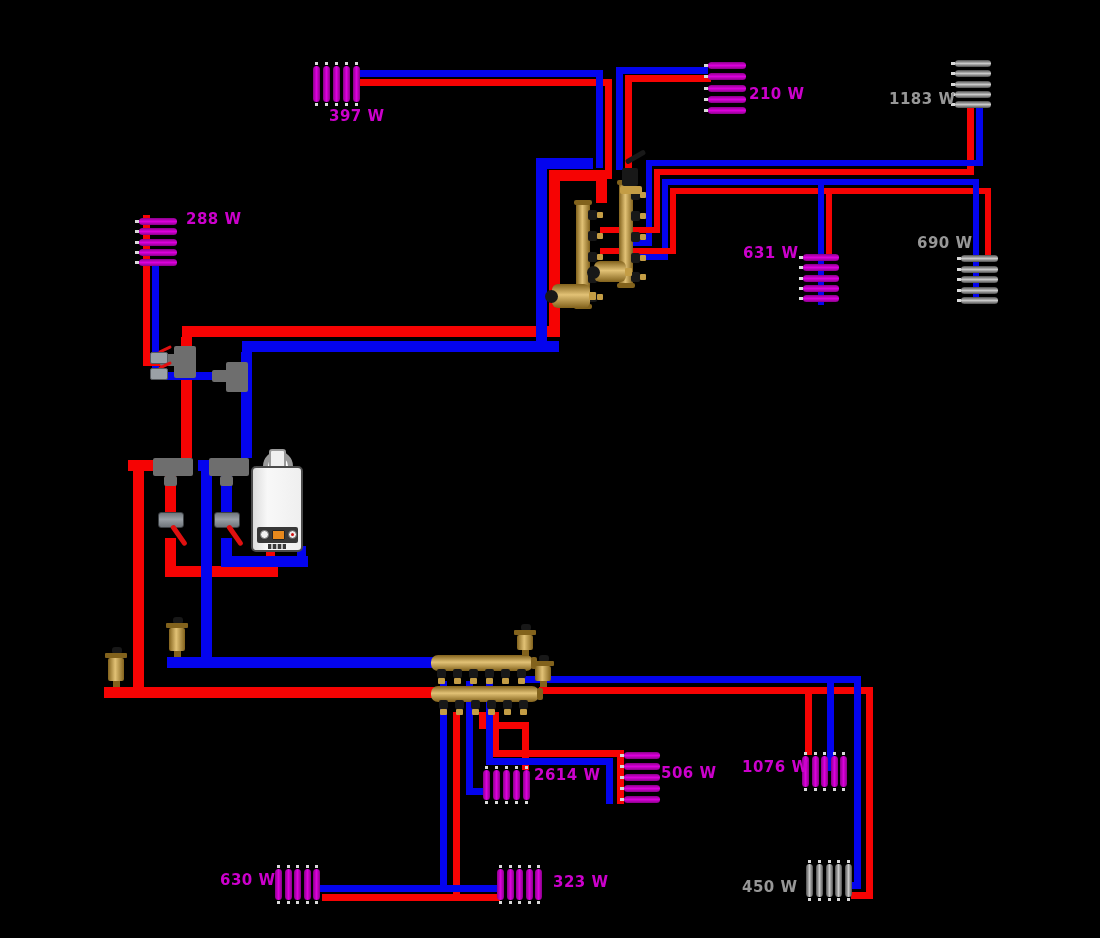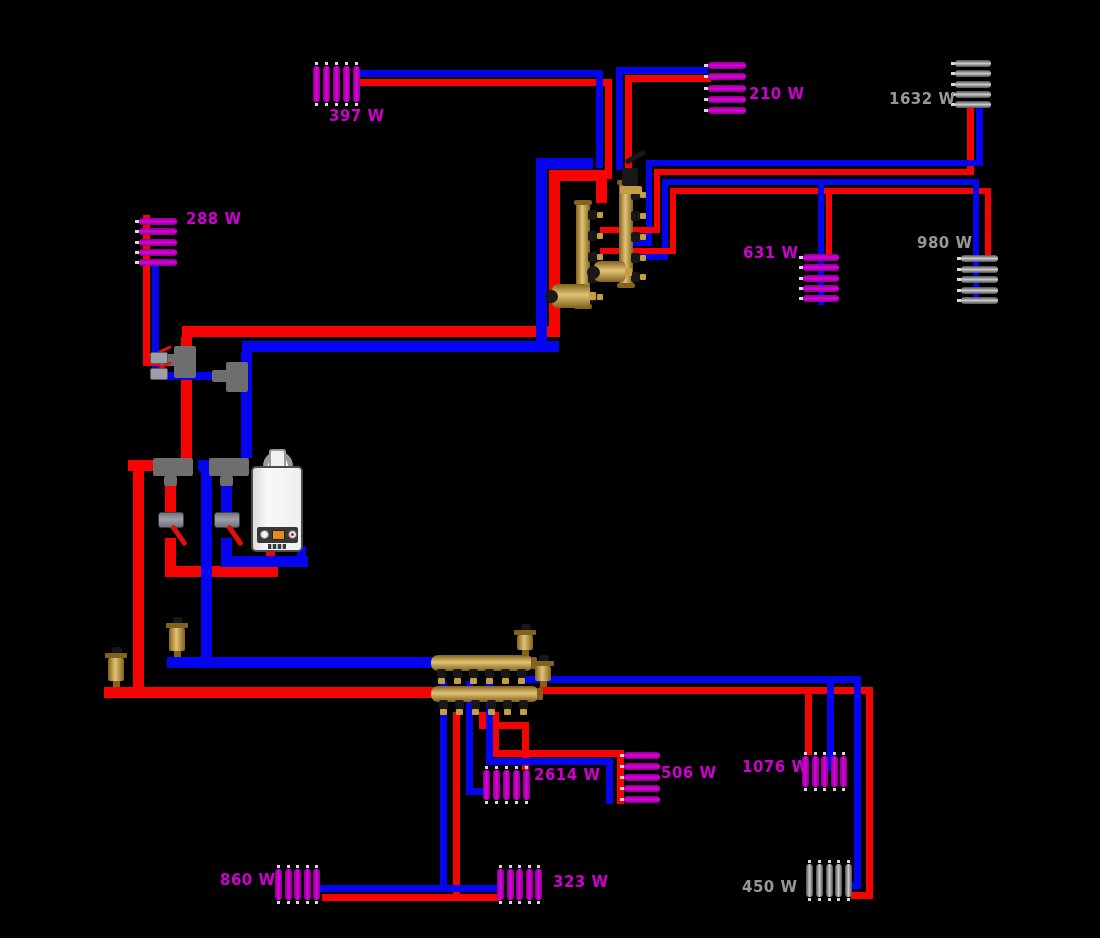--- a/index.html
+++ b/index.html
@@ -229,21 +229,21 @@
       <div class="abs" style="left: 0px; top: 2px; width: 4px; height: 3px; background: rgb(216, 216, 216);"></div>
       <div class="abs" style="left: 4px; top: 10.25px; width: 36px; height: 7px; background: linear-gradient(rgb(78, 78, 78), rgb(200, 200, 200) 50%, rgb(78, 78, 78)); border-radius: 4px;"></div>
       <div class="abs" style="left: 0px; top: 12.25px; width: 4px; height: 3px; background: rgb(216, 216, 216);"></div>
       <div class="abs" style="left: 4px; top: 20.5px; width: 36px; height: 7px; background: linear-gradient(rgb(78, 78, 78), rgb(200, 200, 200) 50%, rgb(78, 78, 78)); border-radius: 4px;"></div>
       <div class="abs" style="left: 0px; top: 22.5px; width: 4px; height: 3px; background: rgb(216, 216, 216);"></div>
       <div class="abs" style="left: 4px; top: 30.75px; width: 36px; height: 7px; background: linear-gradient(rgb(78, 78, 78), rgb(200, 200, 200) 50%, rgb(78, 78, 78)); border-radius: 4px;"></div>
       <div class="abs" style="left: 0px; top: 32.75px; width: 4px; height: 3px; background: rgb(216, 216, 216);"></div>
       <div class="abs" style="left: 4px; top: 41px; width: 36px; height: 7px; background: linear-gradient(rgb(78, 78, 78), rgb(200, 200, 200) 50%, rgb(78, 78, 78)); border-radius: 4px;"></div>
       <div class="abs" style="left: 0px; top: 43px; width: 4px; height: 3px; background: rgb(216, 216, 216);"></div>
     </div>
-    <div class="abs" style="left: 889px; top: 90px; color: rgb(151, 151, 151); font: bold 15px &quot;DejaVu Sans&quot;, sans-serif; white-space: nowrap; letter-spacing: 0.5px;">1632 W</div>
+    <div class="abs" style="left: 889px; top: 90px; color: rgb(151, 151, 151); font: bold 15px &quot;DejaVu Sans&quot;, sans-serif; white-space: nowrap; letter-spacing: 0.5px;">1183 W</div>
     <div class="abs" style="left: 135px; top: 218px; width: 42px; height: 48px;">
       <div class="abs" style="left: 4px; top: 0px; width: 38px; height: 7px; background: linear-gradient(rgb(138, 0, 138), rgb(221, 0, 221) 50%, rgb(138, 0, 138)); border-radius: 4px;"></div>
       <div class="abs" style="left: 0px; top: 2px; width: 4px; height: 3px; background: rgb(216, 216, 216);"></div>
       <div class="abs" style="left: 4px; top: 10.25px; width: 38px; height: 7px; background: linear-gradient(rgb(138, 0, 138), rgb(221, 0, 221) 50%, rgb(138, 0, 138)); border-radius: 4px;"></div>
       <div class="abs" style="left: 0px; top: 12.25px; width: 4px; height: 3px; background: rgb(216, 216, 216);"></div>
       <div class="abs" style="left: 4px; top: 20.5px; width: 38px; height: 7px; background: linear-gradient(rgb(138, 0, 138), rgb(221, 0, 221) 50%, rgb(138, 0, 138)); border-radius: 4px;"></div>
       <div class="abs" style="left: 0px; top: 22.5px; width: 4px; height: 3px; background: rgb(216, 216, 216);"></div>
       <div class="abs" style="left: 4px; top: 30.75px; width: 38px; height: 7px; background: linear-gradient(rgb(138, 0, 138), rgb(221, 0, 221) 50%, rgb(138, 0, 138)); border-radius: 4px;"></div>
       <div class="abs" style="left: 0px; top: 32.75px; width: 4px; height: 3px; background: rgb(216, 216, 216);"></div>
       <div class="abs" style="left: 4px; top: 41px; width: 38px; height: 7px; background: linear-gradient(rgb(138, 0, 138), rgb(221, 0, 221) 50%, rgb(138, 0, 138)); border-radius: 4px;"></div>
@@ -268,21 +268,21 @@
       <div class="abs" style="left: 0px; top: 2px; width: 4px; height: 3px; background: rgb(216, 216, 216);"></div>
       <div class="abs" style="left: 4px; top: 10.5px; width: 37px; height: 7px; background: linear-gradient(rgb(78, 78, 78), rgb(200, 200, 200) 50%, rgb(78, 78, 78)); border-radius: 4px;"></div>
       <div class="abs" style="left: 0px; top: 12.5px; width: 4px; height: 3px; background: rgb(216, 216, 216);"></div>
       <div class="abs" style="left: 4px; top: 21px; width: 37px; height: 7px; background: linear-gradient(rgb(78, 78, 78), rgb(200, 200, 200) 50%, rgb(78, 78, 78)); border-radius: 4px;"></div>
       <div class="abs" style="left: 0px; top: 23px; width: 4px; height: 3px; background: rgb(216, 216, 216);"></div>
       <div class="abs" style="left: 4px; top: 31.5px; width: 37px; height: 7px; background: linear-gradient(rgb(78, 78, 78), rgb(200, 200, 200) 50%, rgb(78, 78, 78)); border-radius: 4px;"></div>
       <div class="abs" style="left: 0px; top: 33.5px; width: 4px; height: 3px; background: rgb(216, 216, 216);"></div>
       <div class="abs" style="left: 4px; top: 42px; width: 37px; height: 7px; background: linear-gradient(rgb(78, 78, 78), rgb(200, 200, 200) 50%, rgb(78, 78, 78)); border-radius: 4px;"></div>
       <div class="abs" style="left: 0px; top: 44px; width: 4px; height: 3px; background: rgb(216, 216, 216);"></div>
     </div>
-    <div class="abs" style="left: 917px; top: 234px; color: rgb(151, 151, 151); font: bold 15px &quot;DejaVu Sans&quot;, sans-serif; white-space: nowrap; letter-spacing: 0.5px;">980 W</div>
+    <div class="abs" style="left: 917px; top: 234px; color: rgb(151, 151, 151); font: bold 15px &quot;DejaVu Sans&quot;, sans-serif; white-space: nowrap; letter-spacing: 0.5px;">690 W</div>
     <div class="abs" style="left: 483px; top: 766px; width: 47px; height: 38px;">
       <div class="abs" style="left: 0px; top: 4px; width: 7px; height: 30px; background: linear-gradient(90deg, rgb(138, 0, 138), rgb(221, 0, 221) 50%, rgb(138, 0, 138)); border-radius: 4px;"></div>
       <div class="abs" style="left: 2px; top: 0px; width: 3px; height: 3px; background: rgb(216, 216, 216);"></div>
       <div class="abs" style="left: 2px; top: 35px; width: 3px; height: 3px; background: rgb(216, 216, 216);"></div>
       <div class="abs" style="left: 10px; top: 4px; width: 7px; height: 30px; background: linear-gradient(90deg, rgb(138, 0, 138), rgb(221, 0, 221) 50%, rgb(138, 0, 138)); border-radius: 4px;"></div>
       <div class="abs" style="left: 12px; top: 0px; width: 3px; height: 3px; background: rgb(216, 216, 216);"></div>
       <div class="abs" style="left: 12px; top: 35px; width: 3px; height: 3px; background: rgb(216, 216, 216);"></div>
       <div class="abs" style="left: 20px; top: 4px; width: 7px; height: 30px; background: linear-gradient(90deg, rgb(138, 0, 138), rgb(221, 0, 221) 50%, rgb(138, 0, 138)); border-radius: 4px;"></div>
       <div class="abs" style="left: 22px; top: 0px; width: 3px; height: 3px; background: rgb(216, 216, 216);"></div>
       <div class="abs" style="left: 22px; top: 35px; width: 3px; height: 3px; background: rgb(216, 216, 216);"></div>
@@ -353,21 +353,21 @@
       <div class="abs" style="left: 19px; top: 4px; width: 7px; height: 31px; background: linear-gradient(90deg, rgb(138, 0, 138), rgb(221, 0, 221) 50%, rgb(138, 0, 138)); border-radius: 4px;"></div>
       <div class="abs" style="left: 21px; top: 0px; width: 3px; height: 3px; background: rgb(216, 216, 216);"></div>
       <div class="abs" style="left: 21px; top: 36px; width: 3px; height: 3px; background: rgb(216, 216, 216);"></div>
       <div class="abs" style="left: 28.5px; top: 4px; width: 7px; height: 31px; background: linear-gradient(90deg, rgb(138, 0, 138), rgb(221, 0, 221) 50%, rgb(138, 0, 138)); border-radius: 4px;"></div>
       <div class="abs" style="left: 30.5px; top: 0px; width: 3px; height: 3px; background: rgb(216, 216, 216);"></div>
       <div class="abs" style="left: 30.5px; top: 36px; width: 3px; height: 3px; background: rgb(216, 216, 216);"></div>
       <div class="abs" style="left: 38px; top: 4px; width: 7px; height: 31px; background: linear-gradient(90deg, rgb(138, 0, 138), rgb(221, 0, 221) 50%, rgb(138, 0, 138)); border-radius: 4px;"></div>
       <div class="abs" style="left: 40px; top: 0px; width: 3px; height: 3px; background: rgb(216, 216, 216);"></div>
       <div class="abs" style="left: 40px; top: 36px; width: 3px; height: 3px; background: rgb(216, 216, 216);"></div>
     </div>
-    <div class="abs" style="left: 220px; top: 871px; color: rgb(204, 0, 204); font: bold 15px &quot;DejaVu Sans&quot;, sans-serif; white-space: nowrap; letter-spacing: 0.5px;">860 W</div>
+    <div class="abs" style="left: 220px; top: 871px; color: rgb(204, 0, 204); font: bold 15px &quot;DejaVu Sans&quot;, sans-serif; white-space: nowrap; letter-spacing: 0.5px;">630 W</div>
     <div class="abs" style="left: 497px; top: 865px; width: 45px; height: 39px;">
       <div class="abs" style="left: 0px; top: 4px; width: 7px; height: 31px; background: linear-gradient(90deg, rgb(138, 0, 138), rgb(221, 0, 221) 50%, rgb(138, 0, 138)); border-radius: 4px;"></div>
       <div class="abs" style="left: 2px; top: 0px; width: 3px; height: 3px; background: rgb(216, 216, 216);"></div>
       <div class="abs" style="left: 2px; top: 36px; width: 3px; height: 3px; background: rgb(216, 216, 216);"></div>
       <div class="abs" style="left: 9.5px; top: 4px; width: 7px; height: 31px; background: linear-gradient(90deg, rgb(138, 0, 138), rgb(221, 0, 221) 50%, rgb(138, 0, 138)); border-radius: 4px;"></div>
       <div class="abs" style="left: 11.5px; top: 0px; width: 3px; height: 3px; background: rgb(216, 216, 216);"></div>
       <div class="abs" style="left: 11.5px; top: 36px; width: 3px; height: 3px; background: rgb(216, 216, 216);"></div>
       <div class="abs" style="left: 19px; top: 4px; width: 7px; height: 31px; background: linear-gradient(90deg, rgb(138, 0, 138), rgb(221, 0, 221) 50%, rgb(138, 0, 138)); border-radius: 4px;"></div>
       <div class="abs" style="left: 21px; top: 0px; width: 3px; height: 3px; background: rgb(216, 216, 216);"></div>
       <div class="abs" style="left: 21px; top: 36px; width: 3px; height: 3px; background: rgb(216, 216, 216);"></div>

